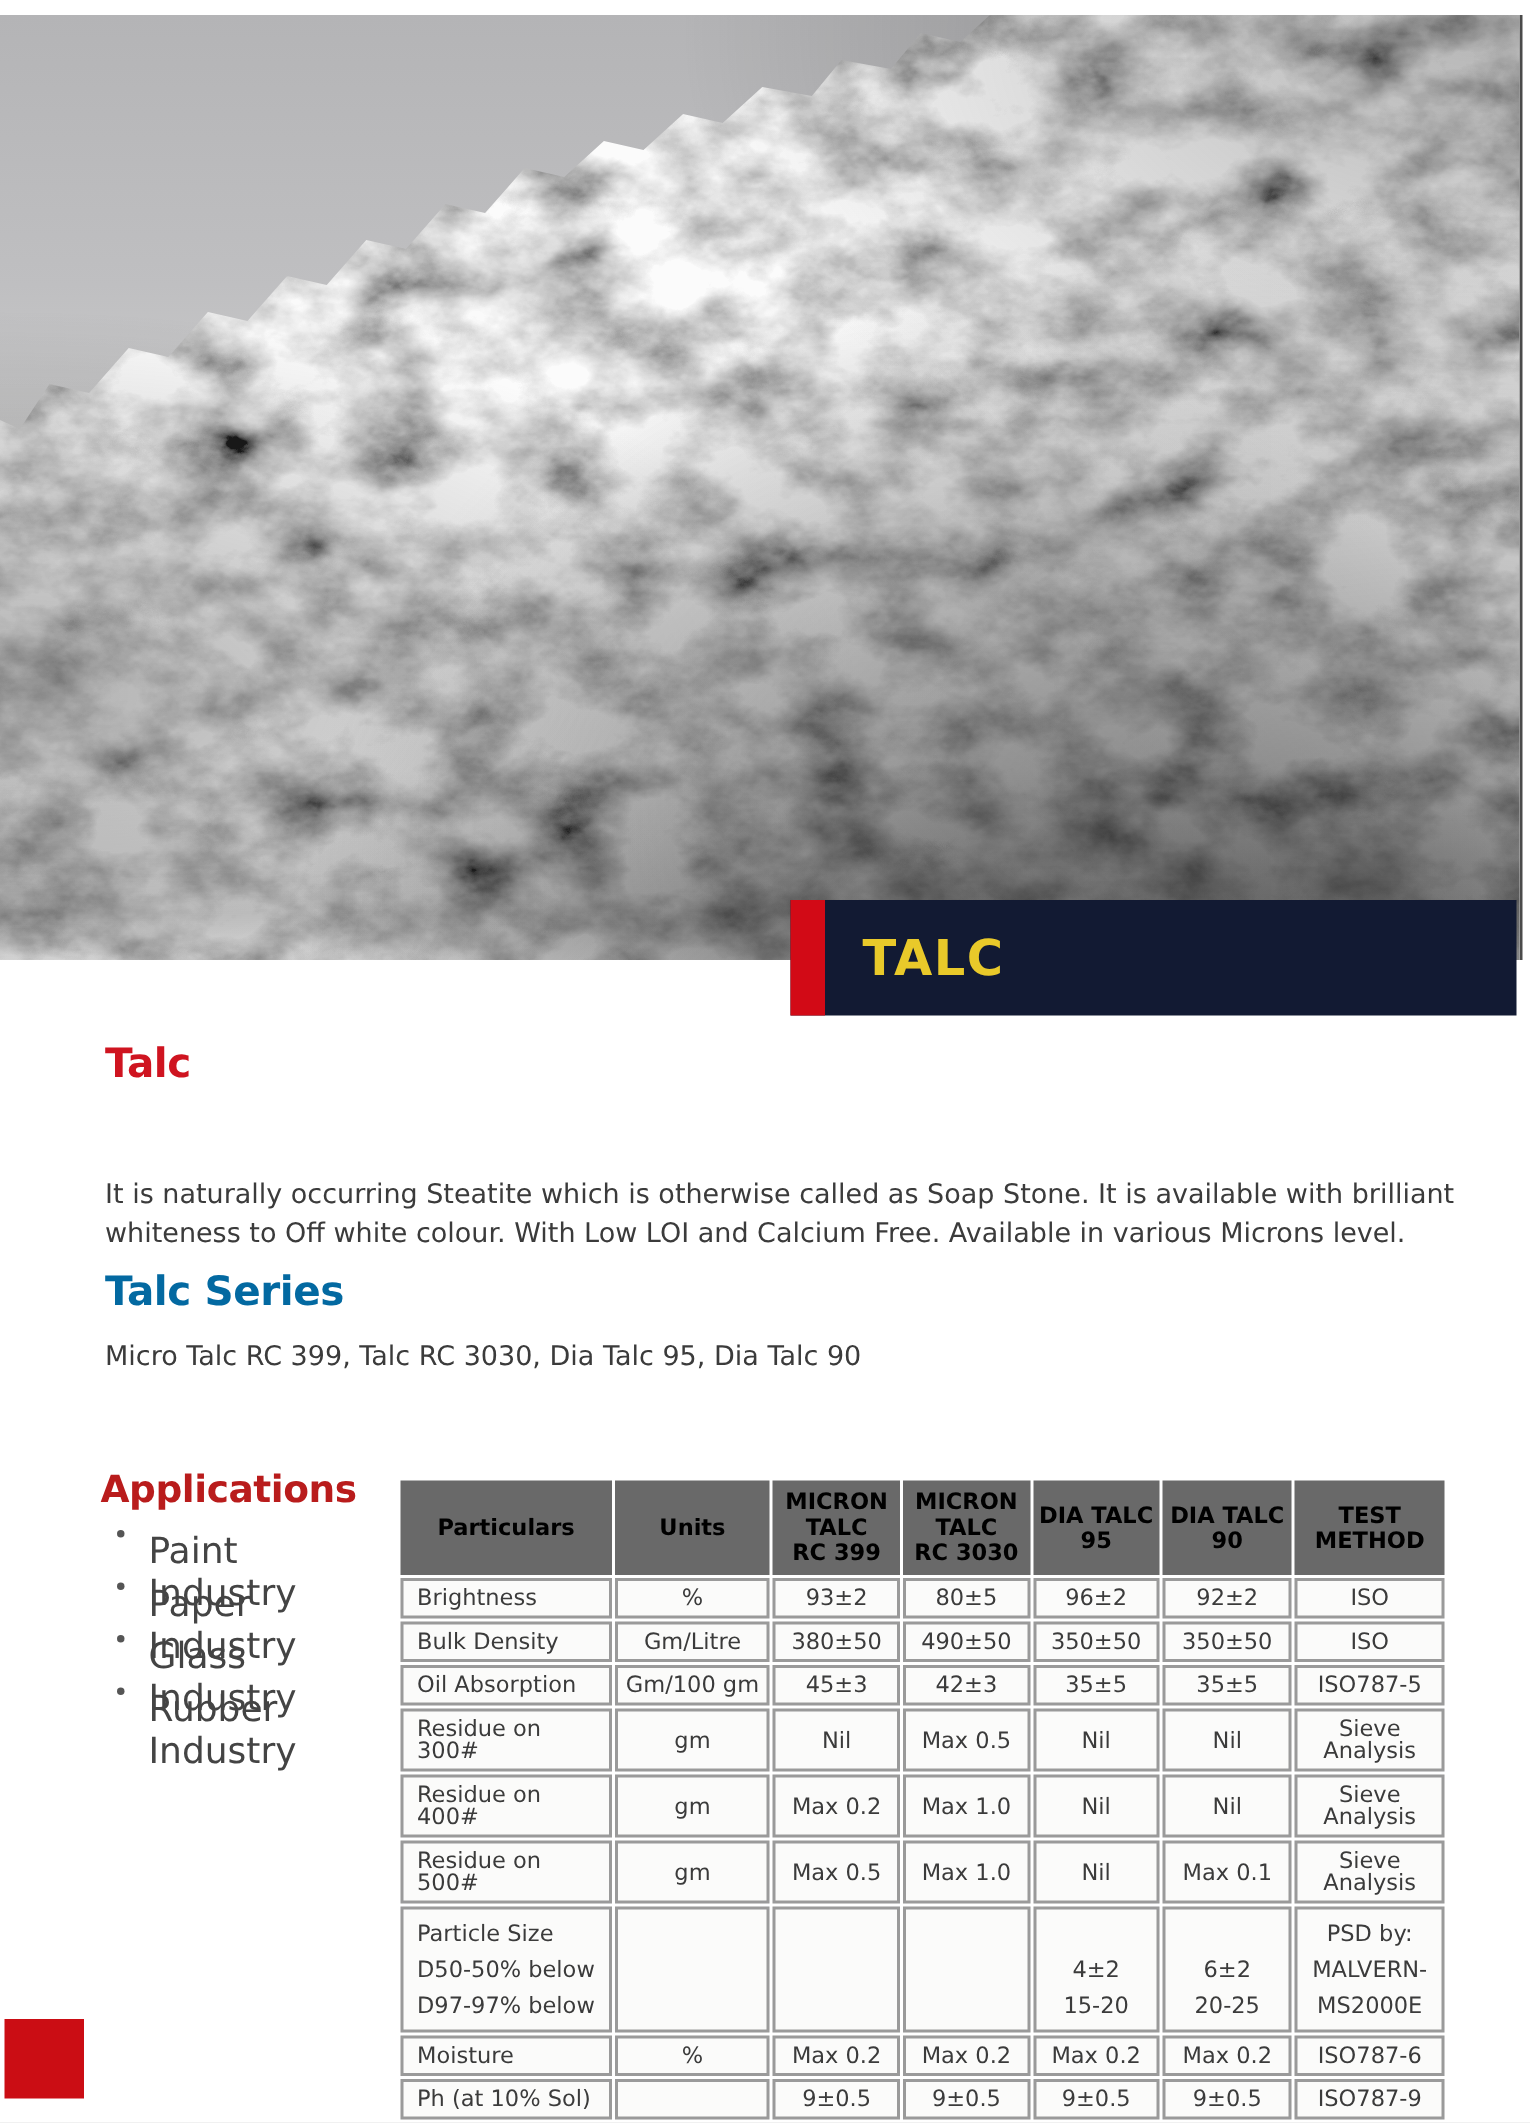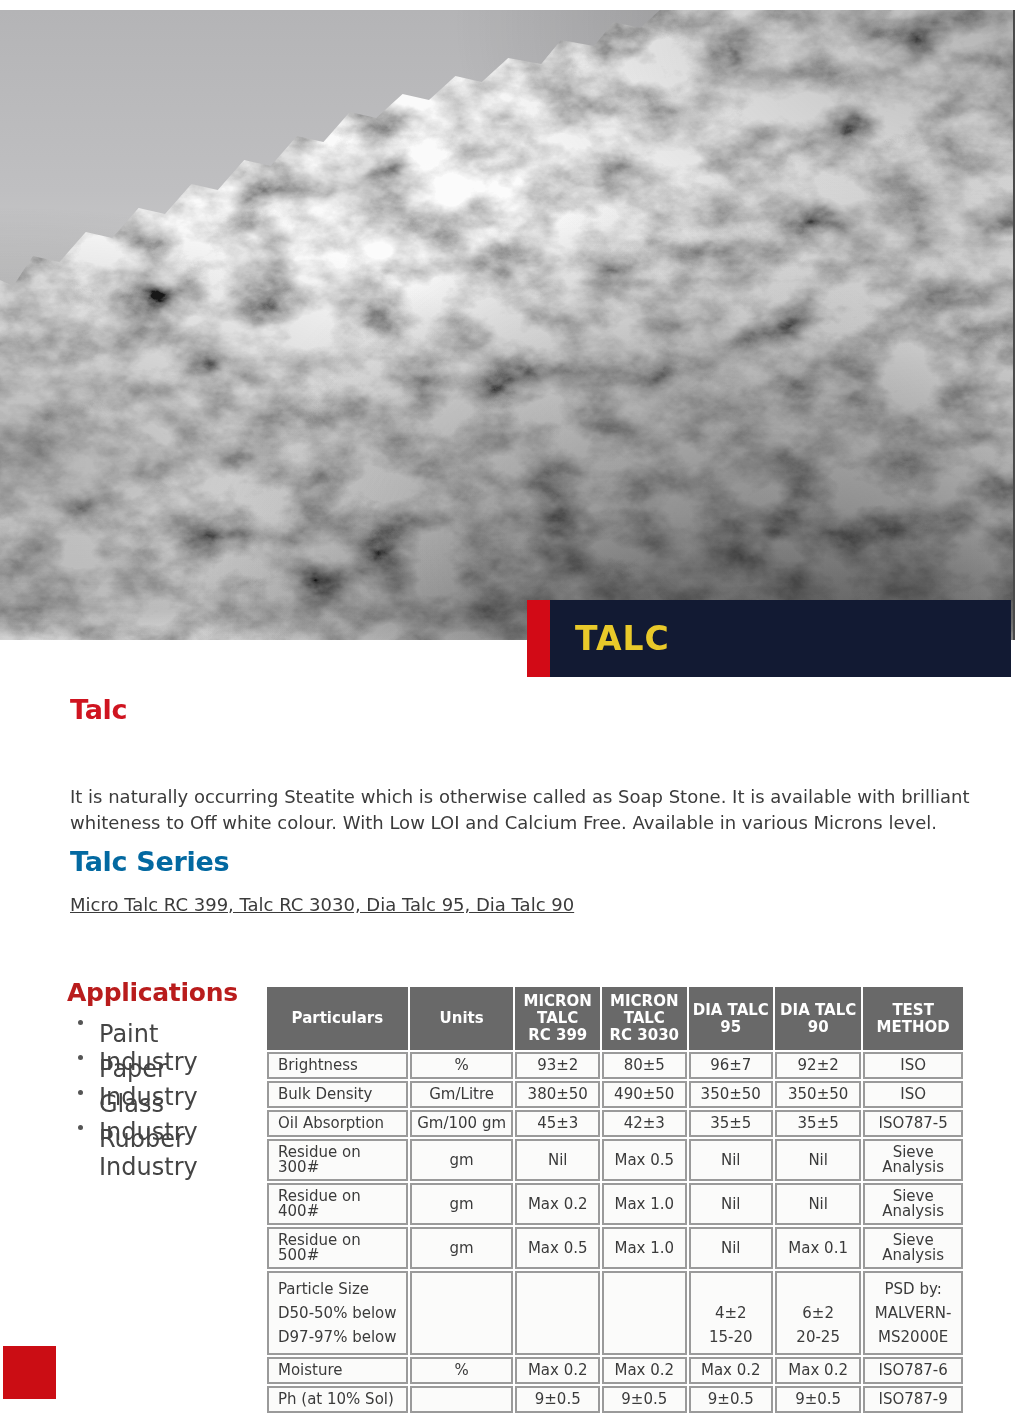--- a/index.html
+++ b/index.html
@@ -41,34 +41,34 @@
   .banner-title { margin-left:48px; font-size:33px; font-weight:bold; letter-spacing:1px; }
 
   
   .h-red { position:absolute; font-weight:bold; letter-spacing:-0.3px; margin:0; }
   .talc-heading   { left:70px; top:694px; font-size:27px; }
   .series-heading { left:70px; top:846px; font-size:27px; }
   .apps-heading   { left:67px; top:978px; font-size:25px; }
 
   .body-text { position:absolute; color:#3b3b3b; margin:0; }
   .talc-body   { left:70px; top:736px; width:905px; font-size:18px; line-height:1.42;margin-top:48px; }
-  .series-body { left:70px; top:894px; width:700px; font-size:18px;text-decoration:underline; }
+  .series-body { left:70px; top:894px; width:700px; font-size:18px; }
 
   .apps-list { position:absolute; left:72px; top:1020px; width:190px;
                list-style:none; margin:0; padding:0; }
   .apps-list li { display:flex; height:35px;
                   font-size:24px; color:#444444; }
   .apps-list .dot { width:5px; height:5px; border-radius:50%; background:#555555;
                     margin:0 16px 0 6px; flex:0 0 auto; }
 
   
   .spec-table { position:absolute; left:265px; top:985px; width:700px;
                 border-collapse:separate; border-spacing:2px; }
   .spec-table th {
-    color:#ffffff; font-size:15px; font-weight:bold; line-height:17px;
+    color:#000000; font-size:15px; font-weight:bold; line-height:17px;
     padding:6px 2px; text-align:center; vertical-align:middle; white-space:pre-line;
   }
   .spec-table td {
     border:2px solid #9a9a9a; background:#fbfbfa; color:#3b3b3b;
     font-size:15px; line-height:15px; padding:4px 4px;
     text-align:center; vertical-align:middle; white-space:pre-line;
   }
   .spec-table td.rowlabel { text-align:left; padding-left:9px; }
   .spec-table tr.tall-row td { line-height:24px; }
   .col-particulars { width:146px; } .col-units { width:107px; }
@@ -160,21 +160,21 @@
           <th style="background-color: rgb(105, 105, 105);">TEST
 METHOD</th>
         </tr>
       </thead>
     <tbody>
         <tr>
           <td class="rowlabel">Brightness</td>
           <td>%</td>
           <td>93±2</td>
           <td>80±5</td>
-          <td>96±7</td>
+          <td>96±2</td>
           <td>92±2</td>
           <td>ISO</td>
         </tr>
         <tr>
           <td class="rowlabel">Bulk Density</td>
           <td>Gm/Litre</td>
           <td>380±50</td>
           <td>490±50</td>
           <td>350±50</td>
           <td>350±50</td>

